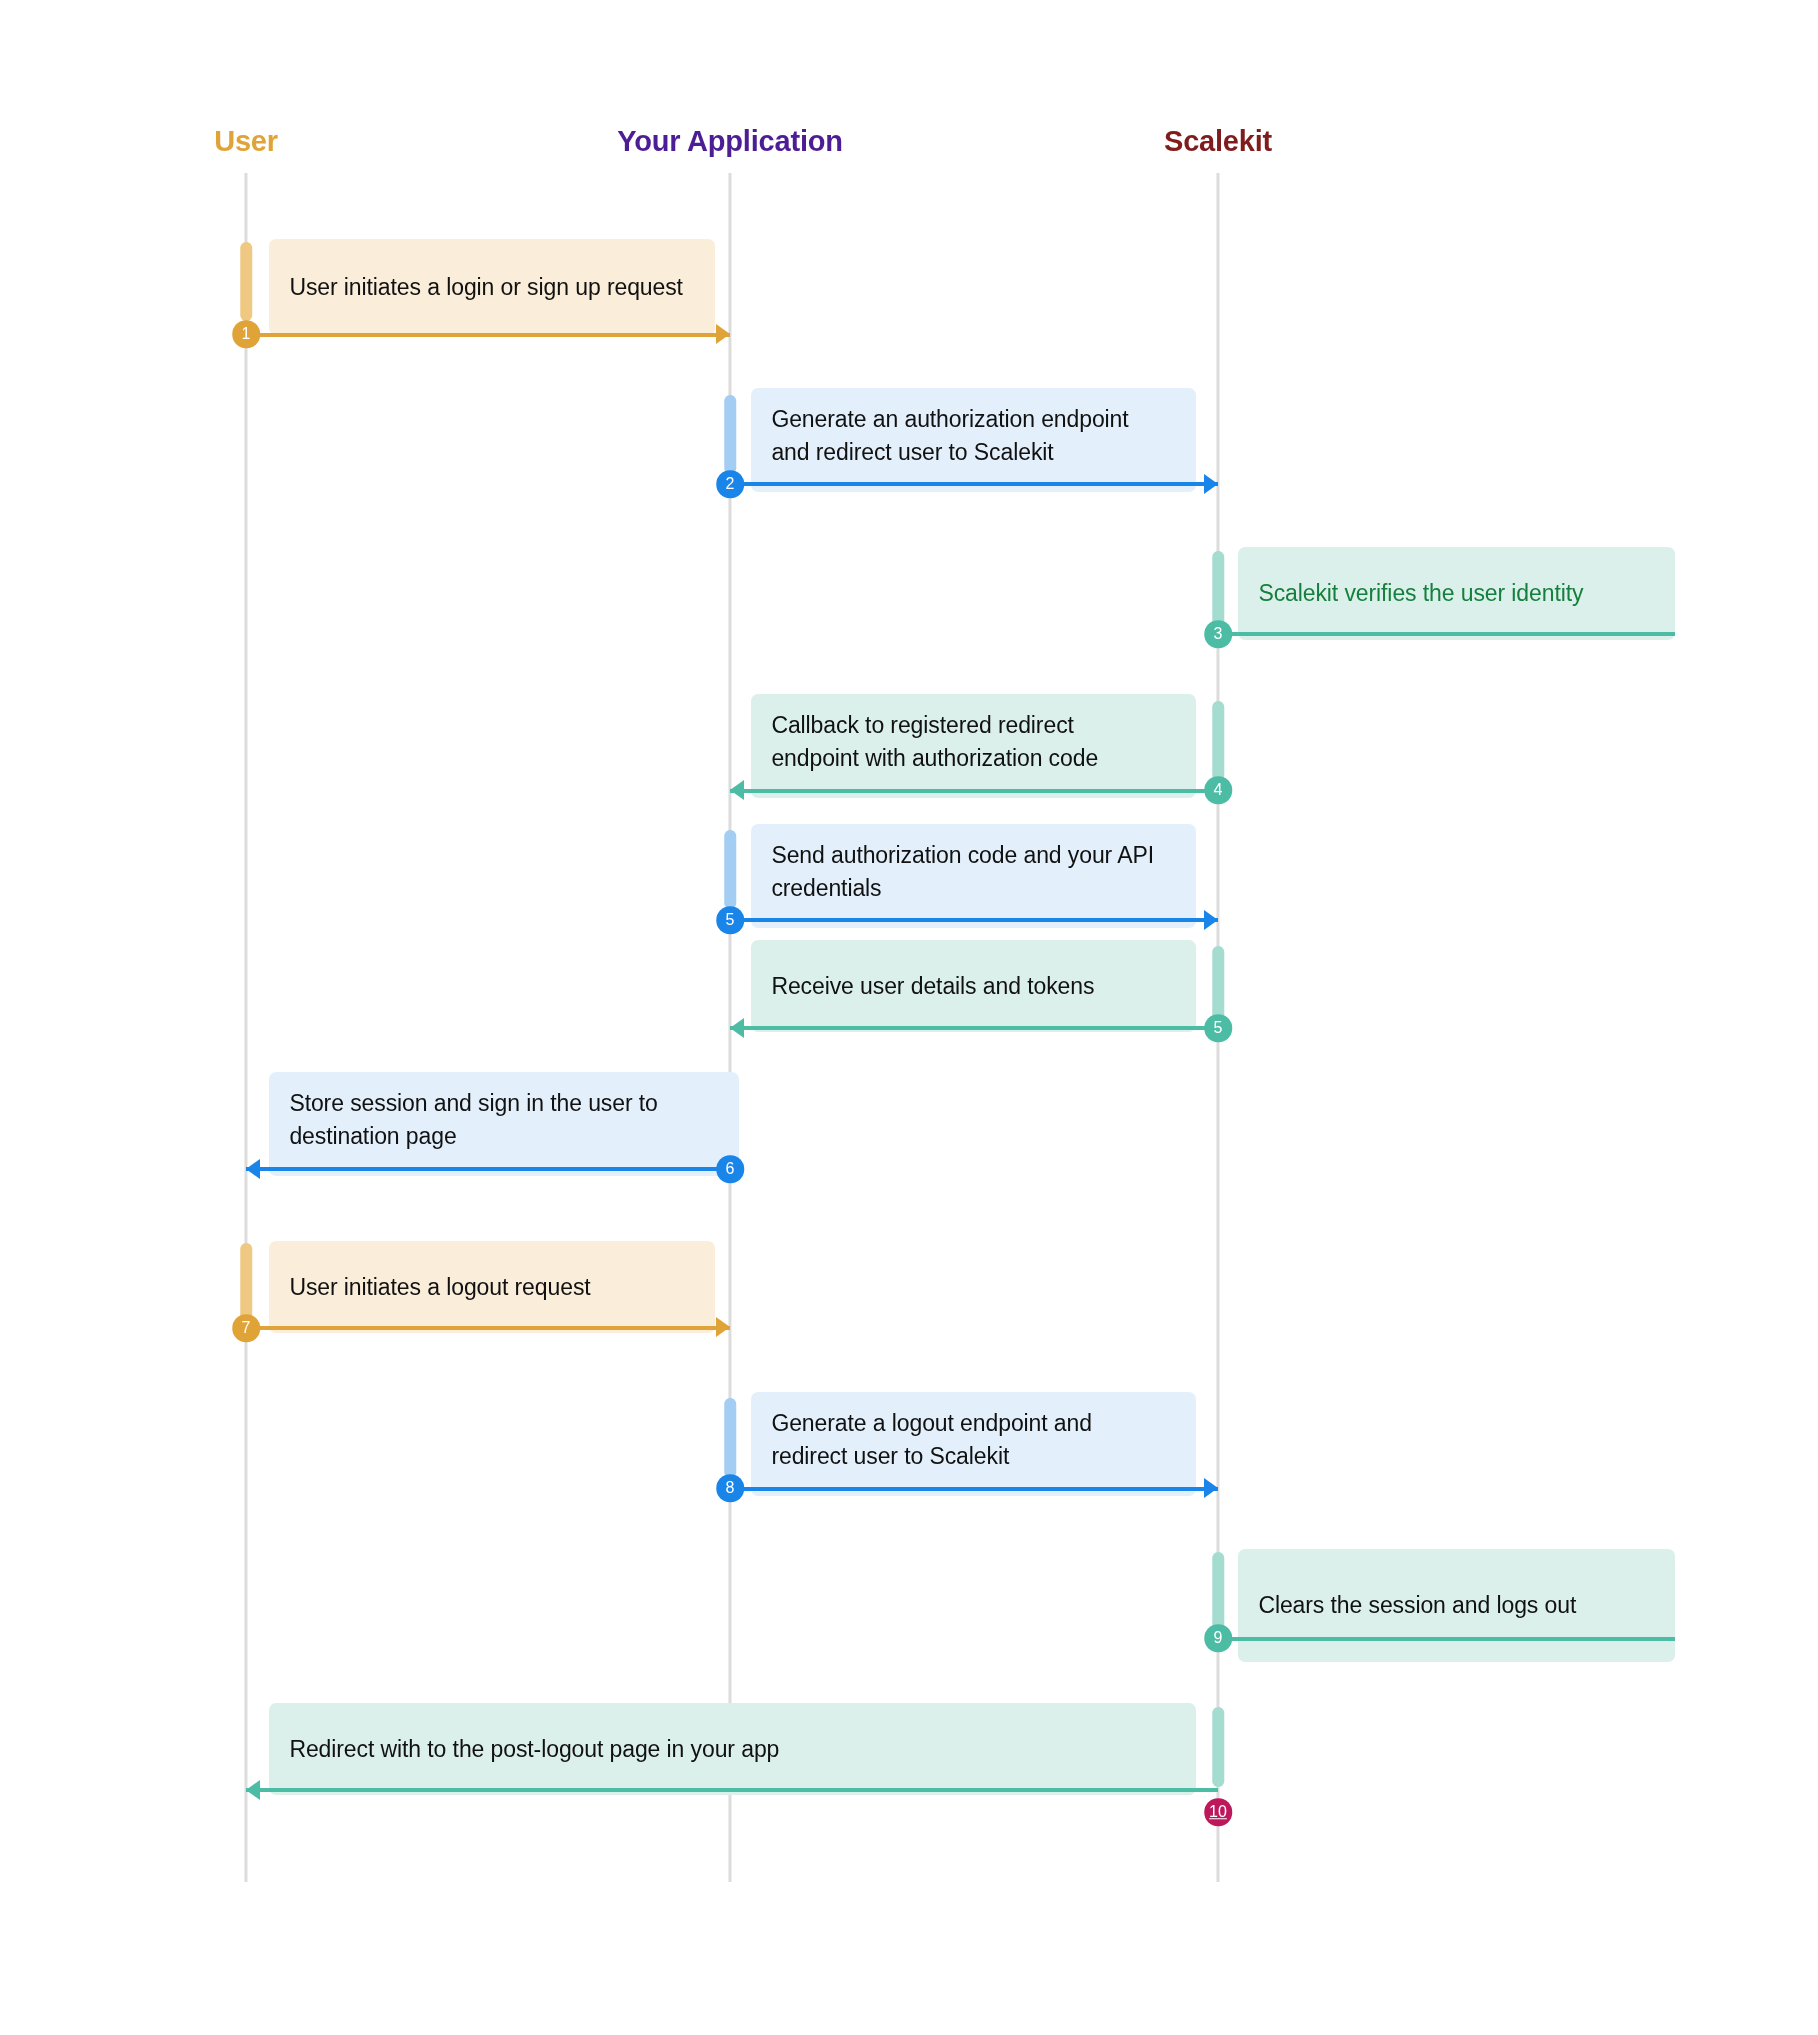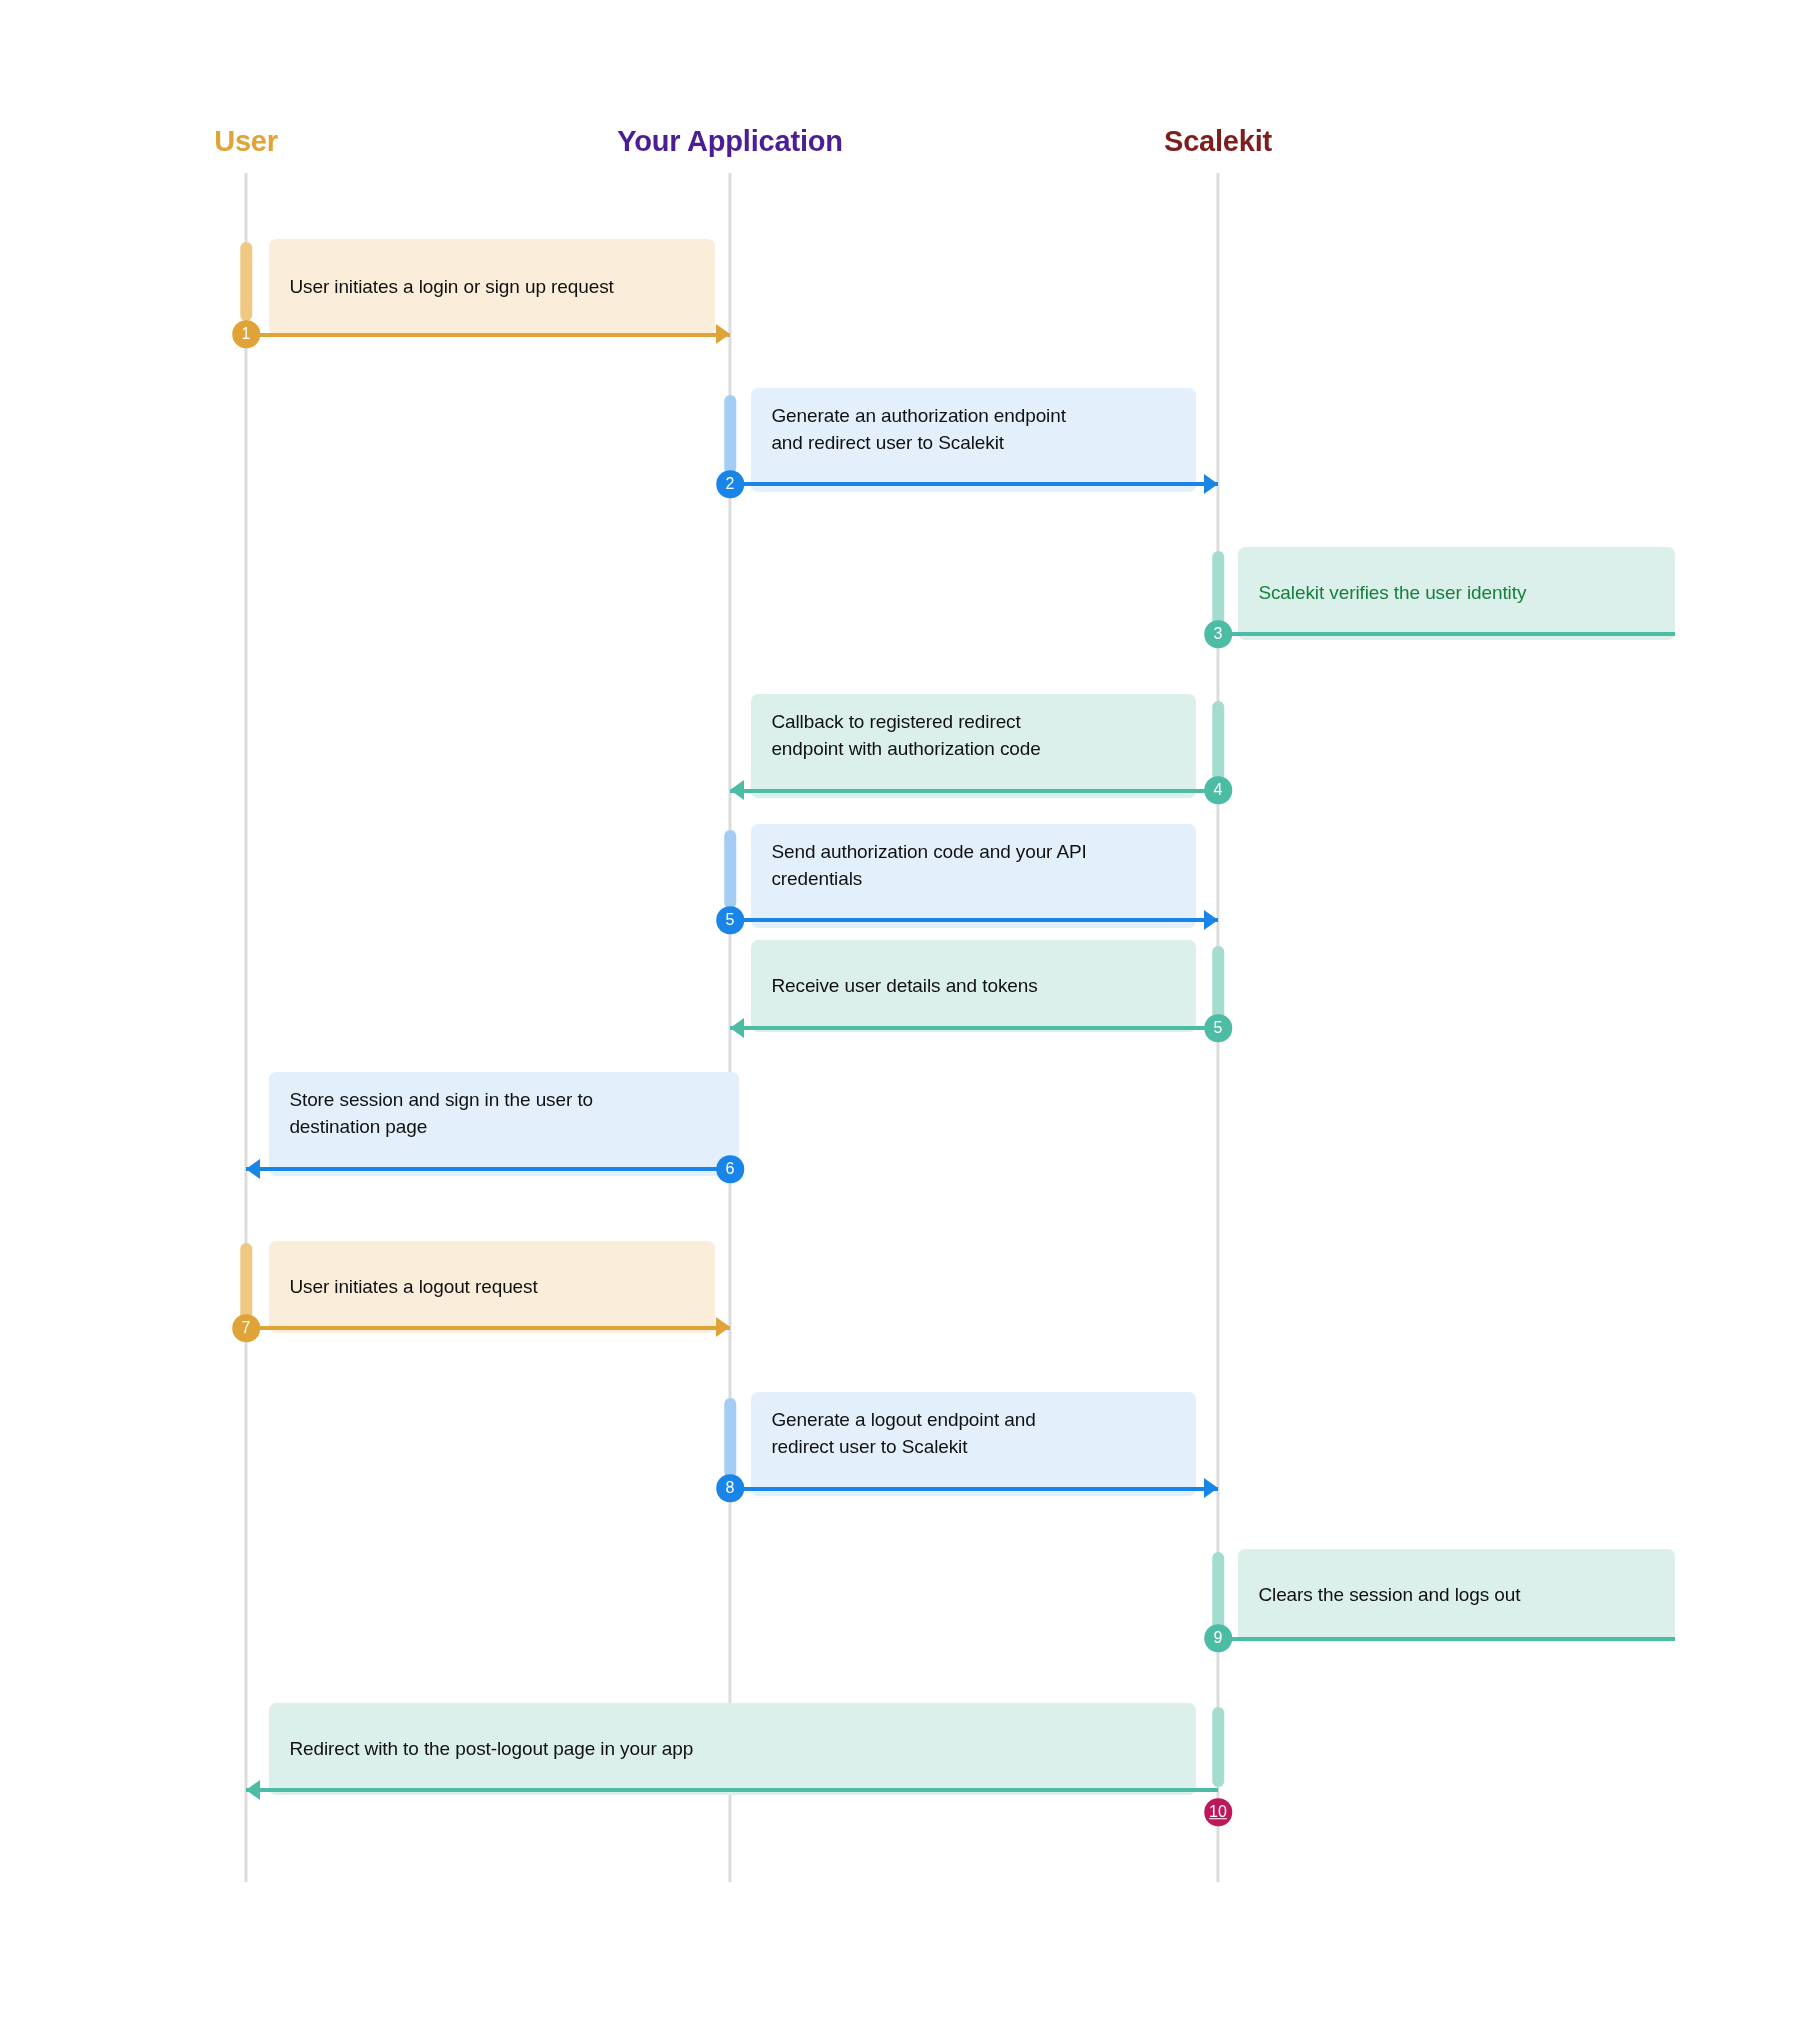--- a/index.html
+++ b/index.html
@@ -51,21 +51,21 @@
   
   .note {
     position: absolute;
     border-radius: 7px;
     box-sizing: border-box;
     padding: 15px 20.4px 15px 20.4px;
     display: flex;
     align-items: flex-start;
   }
   .note-text {
-    font-size: 19px;
+    font-size: 23px;
     line-height: 1.42;
     color: #111111;
     letter-spacing: -0.1px;
     white-space: pre-line;
   }
 
   
   .msg-line {
     position: absolute;
     height: 4px;
@@ -176,21 +176,21 @@
       <div class="step-badge" style="left: 198px; top: 1328px; background: rgb(224, 163, 56); color: rgb(255, 255, 255);">7</div>
       <div class="activation" style="left: 682px; top: 1398px; height: 80px; background: rgb(163, 205, 242);"></div>
       <div class="note" style="left: 703px; top: 1392px; width: 445px; height: 104px; background: rgb(227, 240, 252);">
         <div class="note-text" style="color: rgb(17, 17, 17);">Generate a logout endpoint and
 redirect user to Scalekit</div>
       </div>
       <div class="msg-line" style="left: 682px; width: 488px; top: 1487px; background: rgb(26, 133, 232);"></div>
       <div class="arrow-head right" style="left: 1156px; border-left-color: rgb(26, 133, 232); top: 1478px;"></div>
       <div class="step-badge" style="left: 682px; top: 1488px; background: rgb(26, 133, 232); color: rgb(255, 255, 255);">8</div>
       <div class="activation" style="left: 1170px; top: 1552px; height: 80px; background: rgb(164, 220, 208);"></div>
-      <div class="note" style="left: 1190px; top: 1549px; width: 437px; height: 93px; background: rgb(220, 240, 235); align-items: center;">
+      <div class="note" style="left: 1190px; top: 1549px; width: 437px; height: 113px; background: rgb(220, 240, 235); align-items: center;">
         <div class="note-text" style="color: rgb(17, 17, 17);">Clears the session and logs out</div>
       </div>
       <div class="msg-line" style="left: 1170px; width: 457px; top: 1637px; background: rgb(76, 188, 165);"></div>
       <div class="step-badge" style="left: 1170px; top: 1638px; background: rgb(76, 188, 165); color: rgb(255, 255, 255);">9</div>
       <div class="activation" style="left: 1170px; top: 1707px; height: 80px; background: rgb(164, 220, 208);"></div>
       <div class="note" style="left: 221px; top: 1703px; width: 927px; height: 92px; background: rgb(220, 240, 235); align-items: center;">
         <div class="note-text" style="color: rgb(17, 17, 17);">Redirect with to the post-logout page in your app</div>
       </div>
       <div class="msg-line" style="left: 198px; width: 972px; top: 1788px; background: rgb(76, 188, 165);"></div>
       <div class="arrow-head left" style="left: 198px; border-right-color: rgb(76, 188, 165); top: 1780px;"></div>

